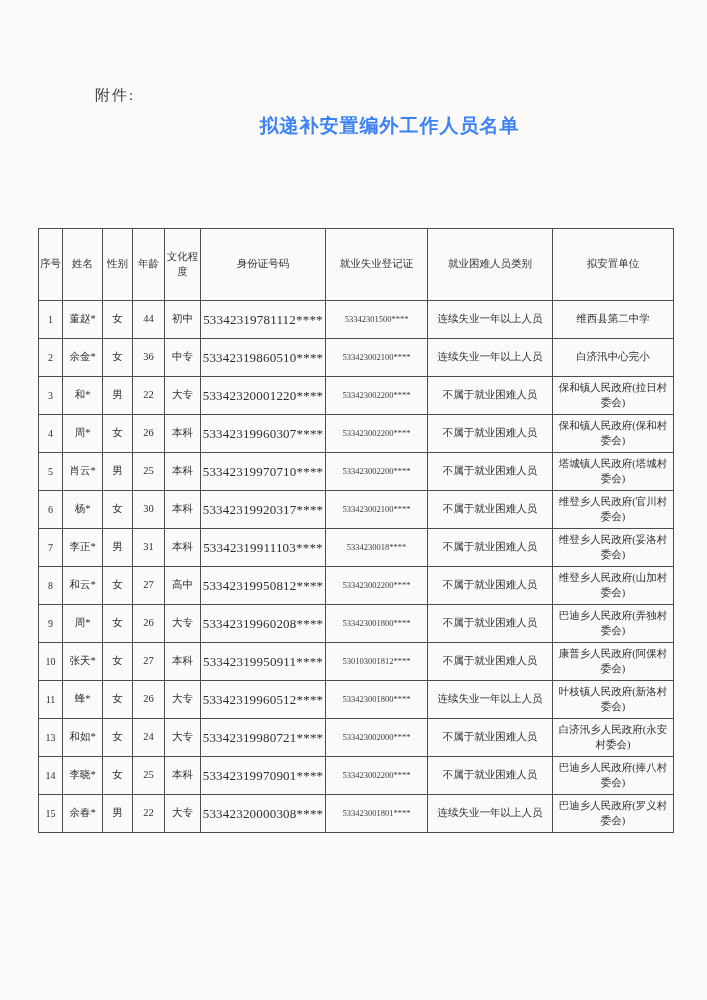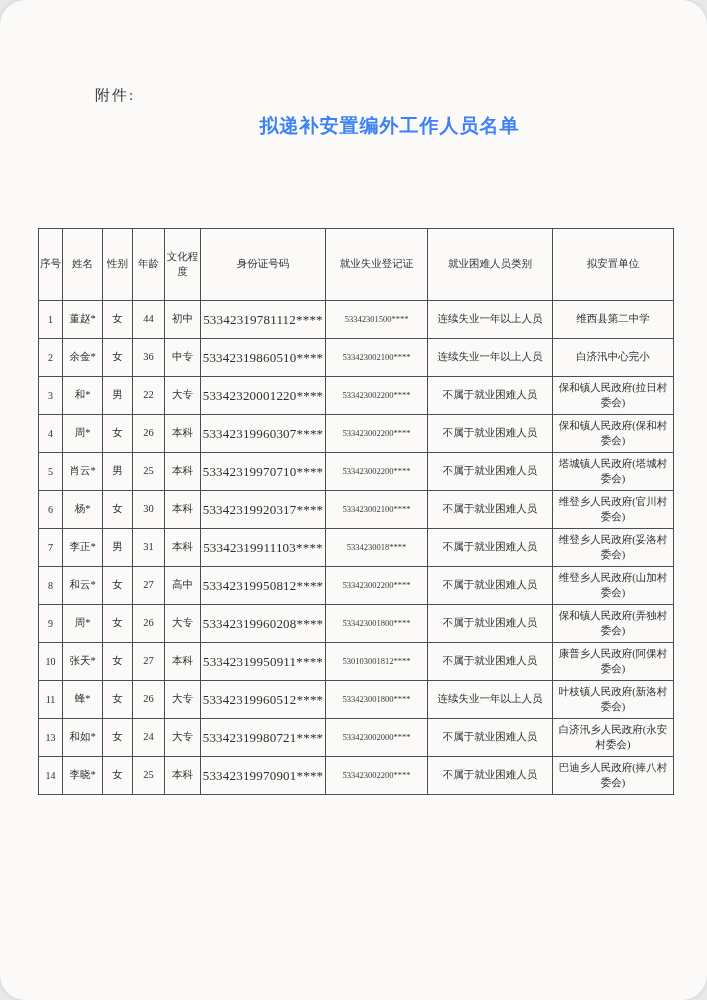--- a/index.html
+++ b/index.html
@@ -10,21 +10,20 @@
   .page {
     position: relative;
     width: 707px;
     height: 1000px;
     margin: 0 auto;
     background: #fbfaf8;
     font-family: "Liberation Serif", "DejaVu Serif", serif;
     color: #2d2d2d;
     overflow: hidden;
     box-shadow: 0 0 4px rgba(0,0,0,.15);
-    border-radius: 25px;
   }
   .attachment {
     position: absolute;
     left: 95px;
     top: 86px;
     font-size: 15px;
     letter-spacing: 2px;
     color: #3b3b3b;
   }
   .doc-title {
@@ -188,21 +187,21 @@
         </tr>
         <tr>
           <td class="col-serial">9</td>
           <td class="col-name">周*</td>
           <td class="col-gender">女</td>
           <td class="col-age">26</td>
           <td class="col-education">大专</td>
           <td class="col-id-number">53342319960208****</td>
           <td class="col-registration-cert">533423001800****</td>
           <td class="col-difficulty-category">不属于就业困难人员</td>
-          <td class="col-placement-unit">保和镇人民政府(弄独村委会)</td>
+          <td class="col-placement-unit">巴迪乡人民政府(弄独村委会)</td>
         </tr>
         <tr>
           <td class="col-serial">10</td>
           <td class="col-name">张天*</td>
           <td class="col-gender">女</td>
           <td class="col-age">27</td>
           <td class="col-education">本科</td>
           <td class="col-id-number">53342319950911****</td>
           <td class="col-registration-cert">530103001812****</td>
           <td class="col-difficulty-category">不属于就业困难人员</td>
@@ -233,16 +232,27 @@
         <tr>
           <td class="col-serial">14</td>
           <td class="col-name">李晓*</td>
           <td class="col-gender">女</td>
           <td class="col-age">25</td>
           <td class="col-education">本科</td>
           <td class="col-id-number">53342319970901****</td>
           <td class="col-registration-cert">533423002200****</td>
           <td class="col-difficulty-category">不属于就业困难人员</td>
           <td class="col-placement-unit">巴迪乡人民政府(捧八村委会)</td>
+        </tr>
+        <tr>
+          <td class="col-serial">15</td>
+          <td class="col-name">余春*</td>
+          <td class="col-gender">男</td>
+          <td class="col-age">22</td>
+          <td class="col-education">大专</td>
+          <td class="col-id-number">53342320000308****</td>
+          <td class="col-registration-cert">533423001801****</td>
+          <td class="col-difficulty-category">连续失业一年以上人员</td>
+          <td class="col-placement-unit">巴迪乡人民政府(罗义村委会)</td>
         </tr>
       </tbody>
   </table>
 </div>
 
 </body></html>

